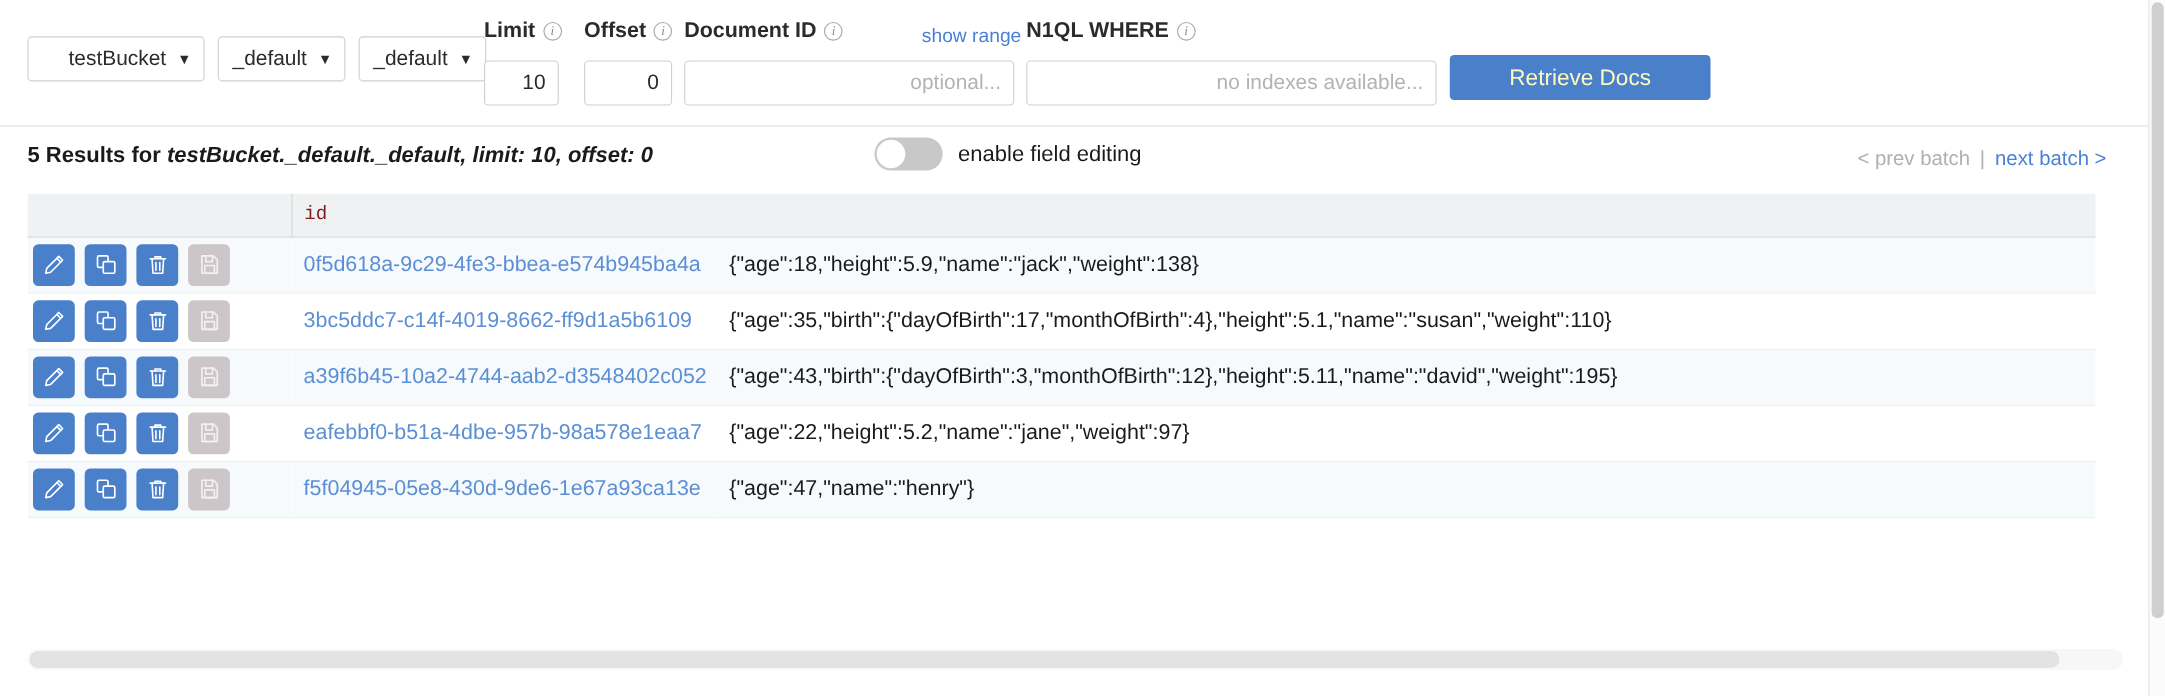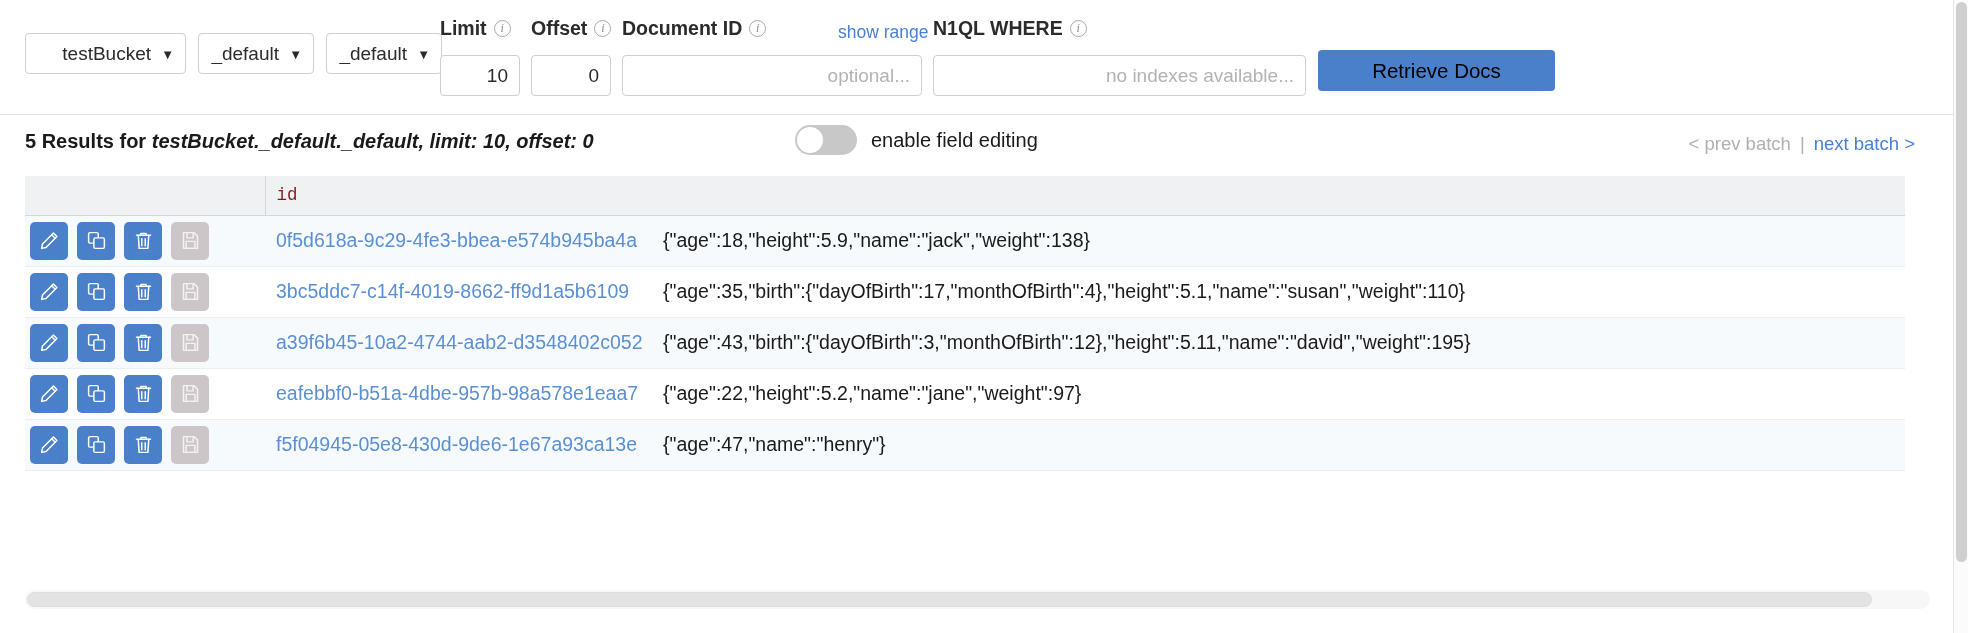--- a/index.html
+++ b/index.html
@@ -90,21 +90,21 @@
     cursor: pointer;
   }
 
   .retrieve-btn {
     position: absolute;
     left: 1318px; top: 50px;
     width: 237px; height: 41px;
     background: #4a7fc9;
     border: none;
     border-radius: 4px;
-    color: #000000;
+    color: #fef9c3;
     font-size: 20.5px;
     font-family: "Liberation Sans", sans-serif;
     cursor: pointer;
   }
 
   
   .results-row {
     position: absolute;
     left: 0; top: 115px;
     width: 1953px; height: 53px;
@@ -287,21 +287,21 @@
           <span class="chev">▼</span>
         </span>
       </div>
     </div>
 
     <div class="field-group" style="left:440px; top:17px;">
       <div class="field-label">
         <span class="bold">Limit</span>
         <span class="info-icon">i</span>
       </div>
-      <input class="ctl" style="width: 80px; margin-top: 16px;" value="10">
+      <input class="ctl" style="width: 68px; margin-top: 16px;" value="10">
     </div>
 
     <div class="field-group" style="left:531px; top:17px;">
       <div class="field-label">
         <span class="bold">Offset</span>
         <span class="info-icon">i</span>
       </div>
       <input class="ctl" style="width: 80px; margin-top: 16px;" value="0">
     </div>
 

